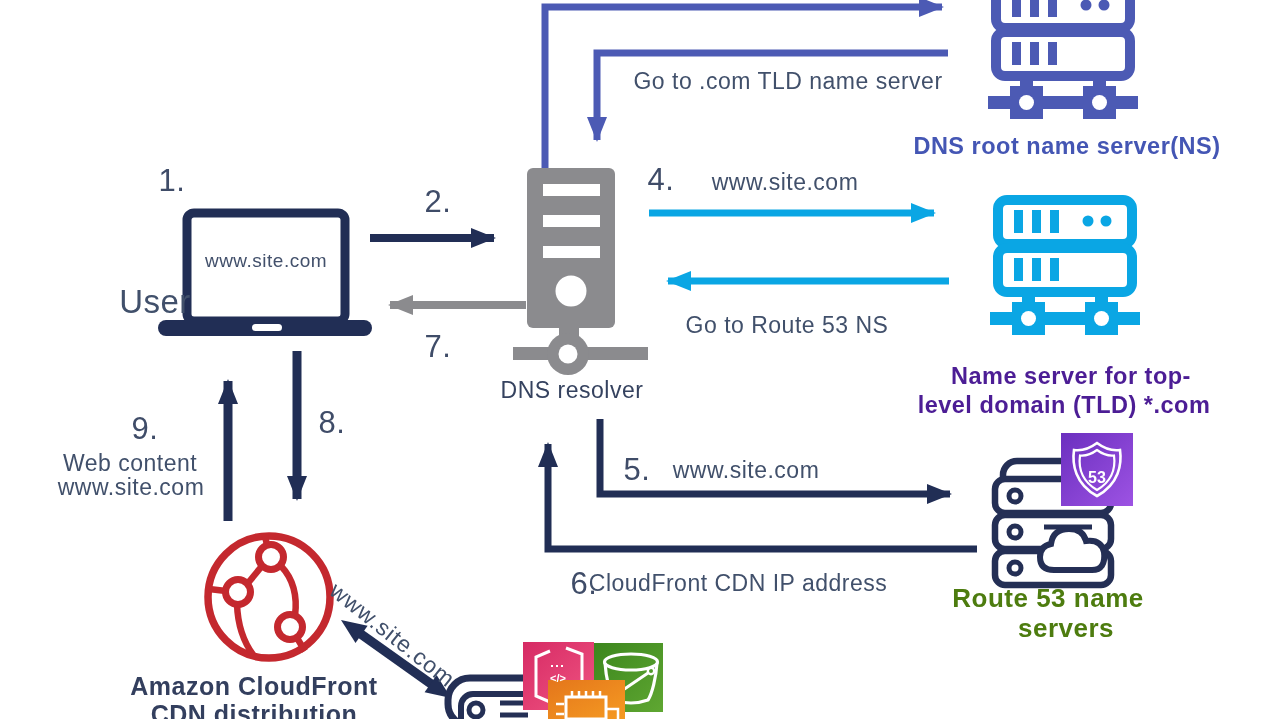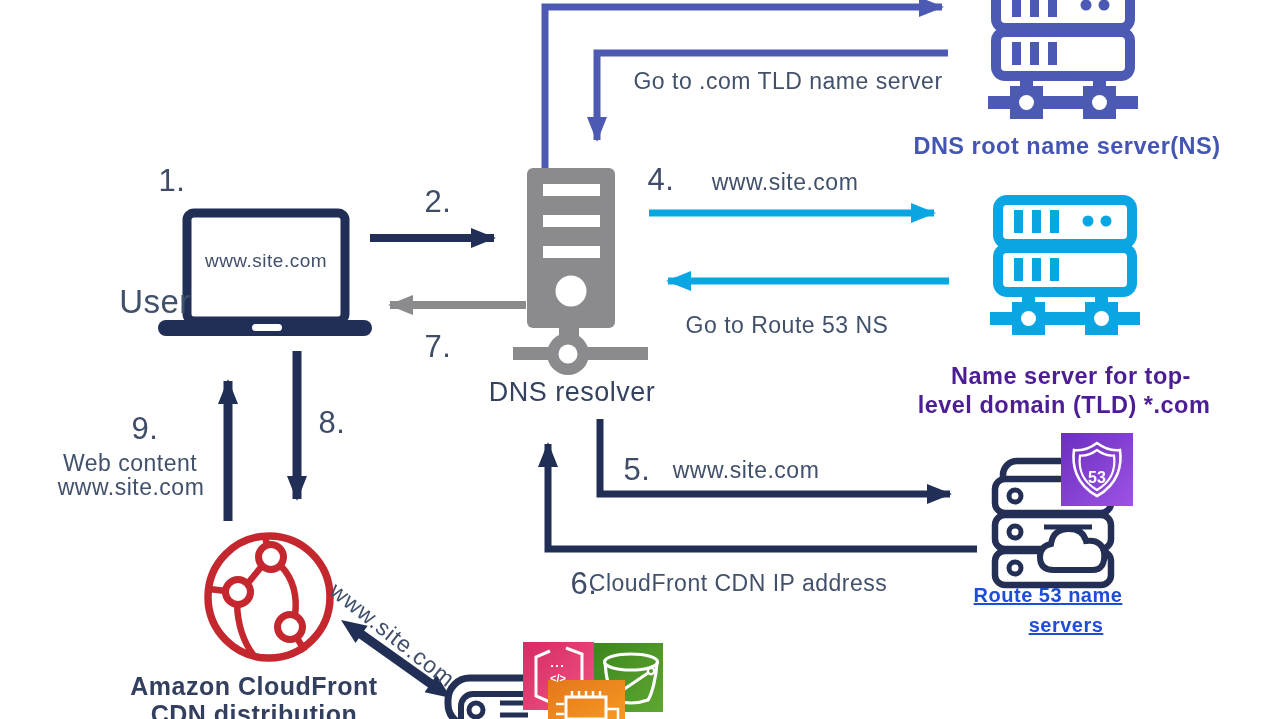--- a/index.html
+++ b/index.html
@@ -9,24 +9,24 @@
   }
   .stage svg{position:absolute;left:0;top:0;}
   .lbl{
     position:absolute;white-space:nowrap;color:#41506b;letter-spacing:.5px;
     transform:translateX(-50%);font-size:23px;line-height:1.15;
   }
   .num{font-size:31px;color:#3f4c68;}
   .big{font-size:33px;margin-left:16px;}
   .root-lbl{color:#4456b4;font-weight:600;font-size:23.5px;}
   .tld-lbl{color:#4c1d95;font-weight:700;font-size:23.5px;}
-  .r53-lbl{color:#1d4ed8;font-weight:600;font-size:20px;text-decoration:underline;}
+  .r53-lbl{color:#4d7c0f;font-weight:600;font-size:26px;}
   .cf-lbl{color:#333f5e;font-weight:600;font-size:25px;text-align:right;}
   .screen-txt{font-size:19px;color:#42506b;}
-  .resolver-lbl{font-size:27px;color:#35425f;text-align:center;}
+  .resolver-lbl{font-size:23px;color:#35425f;text-align:center;}
   .badge-txt{color:#ffffff;font-weight:600;font-size:16px;letter-spacing:0;}
   .glyph-txt{color:#ffffff;font-weight:700;font-size:11px;letter-spacing:0;}
   .diag-txt{
     position:absolute;left:341px;top:577px;font-size:23px;color:#41506b;letter-spacing:1px;
     transform:rotate(38.5deg);transform-origin:0 0;white-space:nowrap;
   }
 </style>
 </head>
 <body>
 

